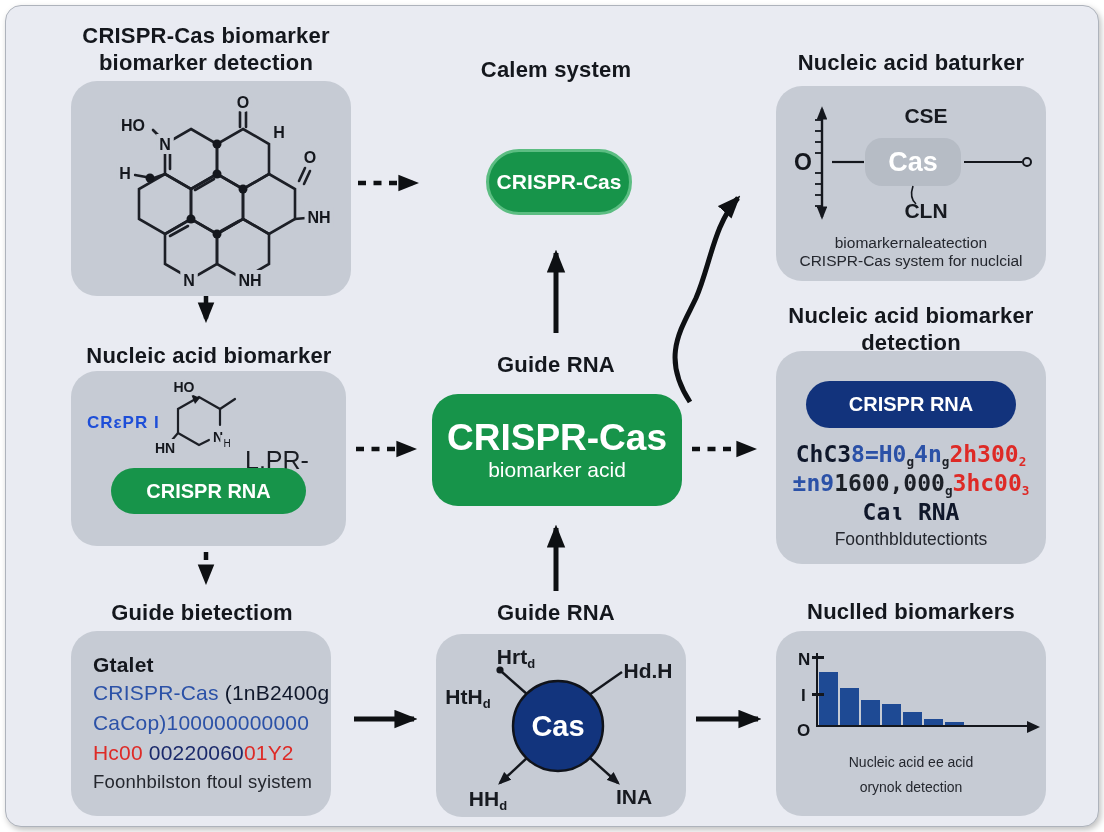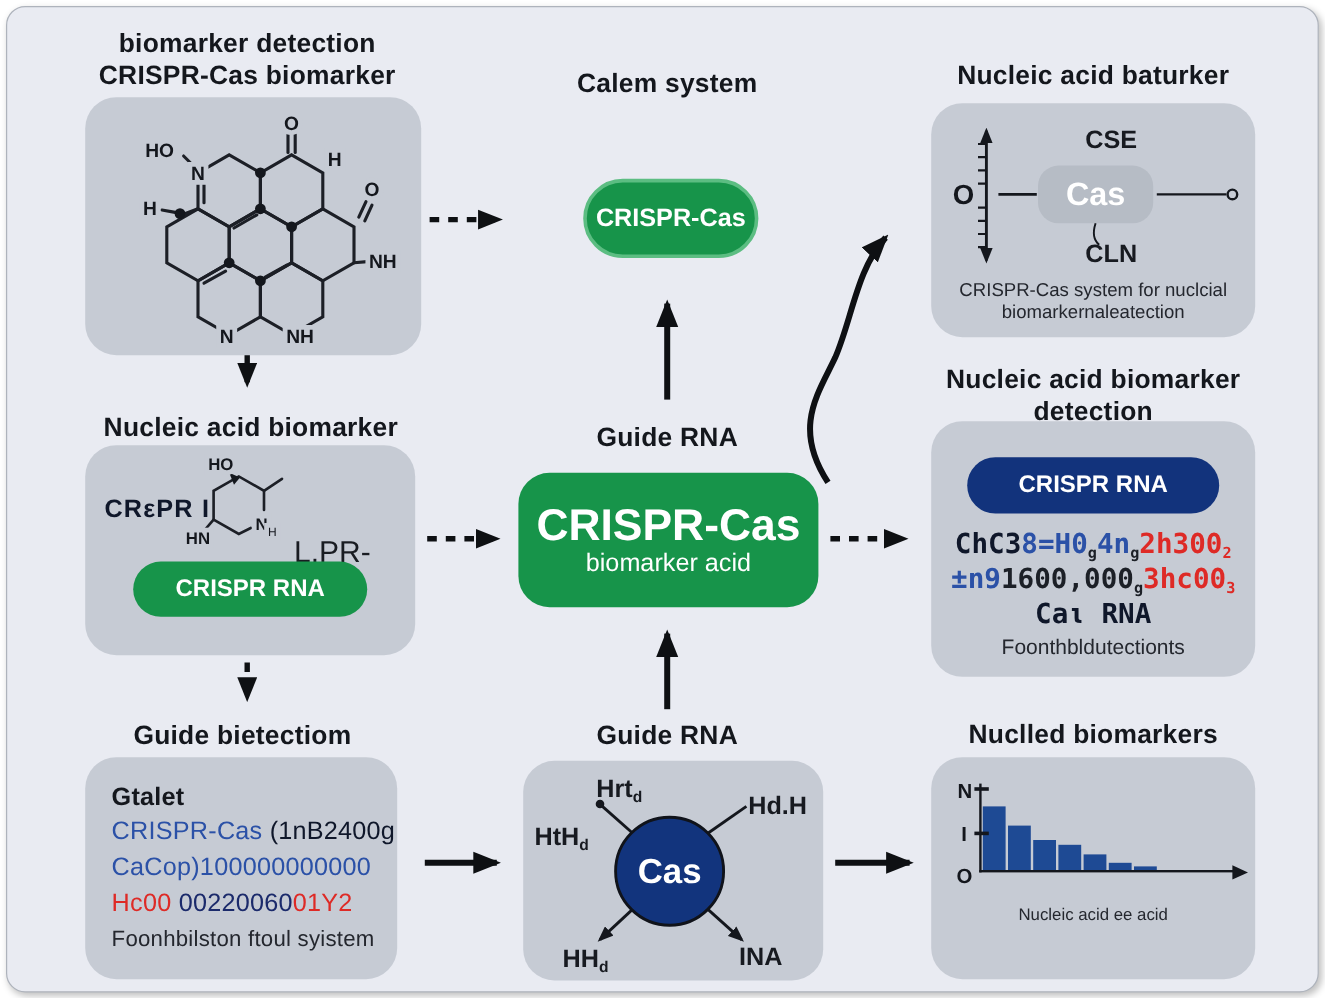--- a/index.html
+++ b/index.html
@@ -16,21 +16,21 @@
     color:#fff;font-weight:700;}
   .pill-green{background:#17944a;}
   .pill-navy{background:#12337c;}
   .center-box{position:absolute;left:426px;top:388px;width:250px;height:112px;border-radius:26px;
     background:#17944a;color:#fff;display:flex;flex-direction:column;align-items:center;justify-content:center;}
   .center-box .main{font-size:37px;font-weight:700;line-height:40px;}
   .center-box .sub{font-size:21px;font-weight:400;line-height:24px;}
   .mol-line{stroke:#1c1f26;stroke-width:2.6;fill:none;stroke-linecap:round;}
   .mol-text{font-family:"Liberation Sans",sans-serif;font-size:16px;font-weight:600;fill:#14171d;
     stroke:#c6cbd4;stroke-width:8;paint-order:stroke;}
-  .seq-blue{position:absolute;font-size:21px;font-weight:600;color:#0f172a;letter-spacing:1px;}
+  .seq-blue{position:absolute;font-size:17px;font-weight:600;color:#1d4ed8;letter-spacing:1px;}
   .plain-dark{position:absolute;font-size:25px;font-weight:500;color:#191c22;margin-top:33px;}
   .formula{position:absolute;width:100%;text-align:center;font-family:"DejaVu Sans Mono","Liberation Mono",monospace;
     font-weight:700;font-size:23px;line-height:23px;white-space:nowrap;}
   .c-green{color:#0f172a;} .c-blue{color:#2b51a7;} .c-red{color:#de2a26;}
   .c-navy{color:#1b2a6b;} .c-dark{color:#1c2027;}
   .sub{font-size:.55em;vertical-align:-.3em;}
   .caption{position:absolute;width:100%;text-align:center;color:#24272e;}
   .bl-line{position:absolute;left:22px;font-size:21px;white-space:nowrap;letter-spacing:.2px;}
   .chartwrap{position:absolute;left:40px;top:22px;width:212px;height:72px;
     border-left:2.6px solid #14171d;border-bottom:2.6px solid #14171d;}
@@ -59,22 +59,22 @@
     <path class="dash" d="M350 443 H408" marker-end="url(#ah)"></path>
     <path class="dash" d="M686 443 H748" marker-end="url(#ah)"></path>
     <path class="solid" d="M684 396 C 654 350 676 322 690 292 C 704 260 708 218 732 192" marker-end="url(#ah)"></path>
     <path class="dash" d="M200 546 V576" marker-end="url(#ah)"></path>
     <path class="solid" d="M550 585 V522" marker-end="url(#ah)"></path>
     <path class="solid" d="M348 713 H408" marker-end="url(#ah)"></path>
     <path class="solid" d="M690 713 H752" marker-end="url(#ah)"></path>
   </svg>
 
   <div class="title" style="left:200px;top:16px;">
+    <div>CRISPR-Cas biomarker</div>
     <div>biomarker detection</div>
-    <div>CRISPR-Cas biomarker</div>
   </div>
   <div class="title" style="left:550px;top:50px;">Calem system</div>
   <div class="title" style="left:905px;top:43px;">Nucleic acid baturker</div>
   <div class="title" style="left:203px;top:336px;">Nucleic acid biomarker</div>
   <div class="title" style="left:550px;top:345px;">Guide RNA</div>
   <div class="title" style="left:905px;top:296px;">
     <div>Nucleic acid biomarker</div>
     <div>detection</div>
   </div>
   <div class="title" style="left:196px;top:593px;">Guide bietectiom</div>
@@ -149,22 +149,22 @@
       <line x1="56" y1="76" x2="88" y2="76" stroke="#14171d" stroke-width="2.2"></line>
       <rect x="89" y="52" width="96" height="48" rx="17" fill="#b6bcc5"></rect>
       <text x="137" y="85" text-anchor="middle" font-size="27" font-weight="700" fill="#ffffff">Cas</text>
       <line x1="188" y1="76" x2="246" y2="76" stroke="#14171d" stroke-width="1.8"></line>
       <circle cx="251" cy="76" r="4" fill="none" stroke="#14171d" stroke-width="2"></circle>
       <text x="150" y="37" text-anchor="middle" font-size="21" font-weight="600" fill="#171a20">CSE</text>
       <path d="M137 100 Q133 112 140 118" stroke="#14171d" stroke-width="1.6" fill="none"></path>
       <text x="150" y="132" text-anchor="middle" font-size="21" font-weight="600" fill="#171a20">CLN</text>
     </svg>
     <div class="caption" style="top:148px;font-size:15.5px;line-height:17.5px;">
+      <div>biomarkernaleatection</div>
       <div>CRISPR-Cas system for nuclcial</div>
-      <div>biomarkernaleatection</div>
     </div>
   </div>
 
   <div class="panel" style="left:65px;top:365px;width:275px;height:175px;">
     <span class="seq-blue" style="left:16px;top:42px;">CRεPR I</span>
     <svg style="position:absolute;left:80px;top:8px;" width="100" height="85" viewBox="0 0 100 85">
       <path class="mol-line" style="stroke-width:2.2" d="M27,54 L27,30 L48,18 L69,30 L69,46 M27,54 L48,66 L58,61" fill="none"></path>
       <polygon points="40,15 49,19 44,25" fill="#14171d"></polygon>
       <line x1="69" y1="30" x2="84" y2="20" class="mol-line" style="stroke-width:2.2"></line>
       <line x1="27" y1="54" x2="21" y2="61" class="mol-line" style="stroke-width:2.2"></line>
@@ -228,16 +228,17 @@
         </div>
       <div class="xarrow"></div>
       <div class="ytick" style="top:3px;"></div>
       <div class="ytick" style="top:40px;"></div>
     </div>
     <div class="ylab" style="left:22px;top:19px;">N</div>
     <div class="ylab" style="left:25px;top:55px;">I</div>
     <div class="ylab" style="left:21px;top:90px;">O</div>
     <div class="caption" style="top:119px;font-size:14px;line-height:25px;">
       <div>Nucleic acid ee acid</div>
+      <div>orynok detection</div>
     </div>
   </div>
 
 </div>
 
 </body></html>

